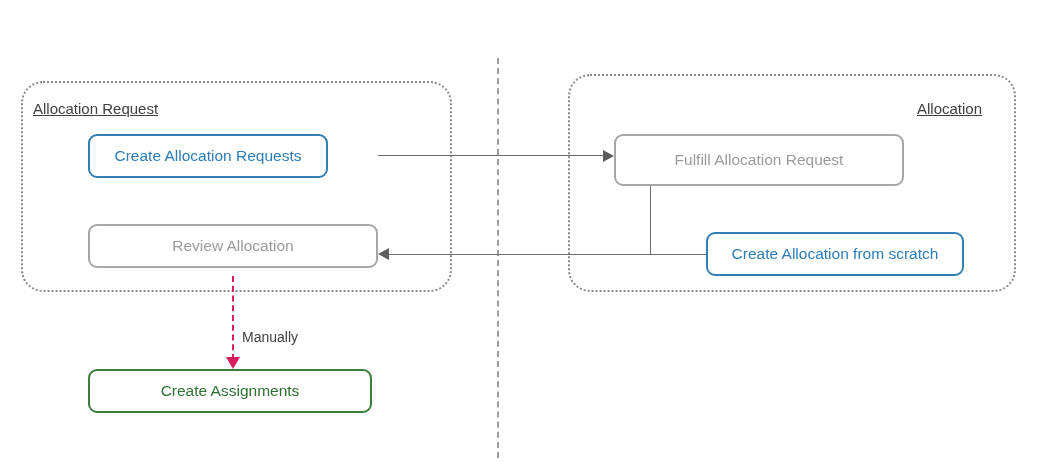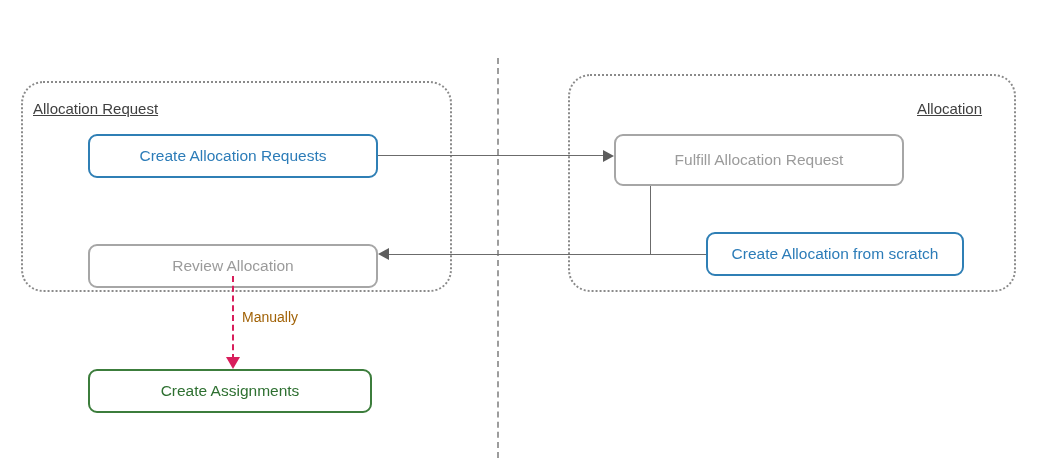--- a/index.html
+++ b/index.html
@@ -101,22 +101,23 @@
   .arrow-down-pink {
     position: absolute;
     width: 0; height: 0;
     border-left: 7px solid transparent;
     border-right: 7px solid transparent;
     border-top: 12px solid #d81e5b;
   }
   .edge-label {
     position: absolute;
     font-size: 14px;
-    color: #a16207;
+    color: #404040;
     white-space: nowrap;
+    margin-top: 20px;
   }
 </style>
 </head>
 <body>
 
 <div id="canvas">
 
 
 
   <div class="divider" style="left:497px; top:58px; height:400px;"></div>
@@ -127,25 +128,25 @@
   <div class="group-box" style="left:568px; top:74px; width:448px; height:218px;"></div>
   <div class="group-label" style="left:917px; top:100px;">Allocation</div>
 
   <div class="edge-h" style="left:378px; top:155px; width:226px;"></div>
   <div class="arrow-right" style="left:603px; top:150px;"></div>
 
   <div class="edge-h" style="left:389px; top:254px; width:317px;"></div>
   <div class="arrow-left" style="left:378px; top:248px;"></div>
   <div class="edge-v" style="left:650px; top:177px; height:78px;"></div>
 
-  <div class="node node-blue" style="left:88px; top:134px; width:290px; height:44px;">
+  <div class="node node-blue" style="left:88px; top:134px; width:240px; height:44px;">
     <span>Create Allocation Requests</span>
   </div>
 
-  <div class="node node-gray" style="left:88px; top:244px; width:290px; height:44px;">
+  <div class="node node-gray" style="left:88px; top:224px; width:290px; height:44px;">
     <span>Review Allocation</span>
   </div>
 
   <div class="edge-manual" style="left:232px; top:276px; height:84px;"></div>
   <div class="arrow-down-pink" style="left:226px; top:357px;"></div>
   <div class="edge-label" style="left:242px; top:309px;">Manually</div>
 
   <div class="node node-green" style="left:88px; top:369px; width:284px; height:44px;">
     <span>Create Assignments</span>
   </div>

